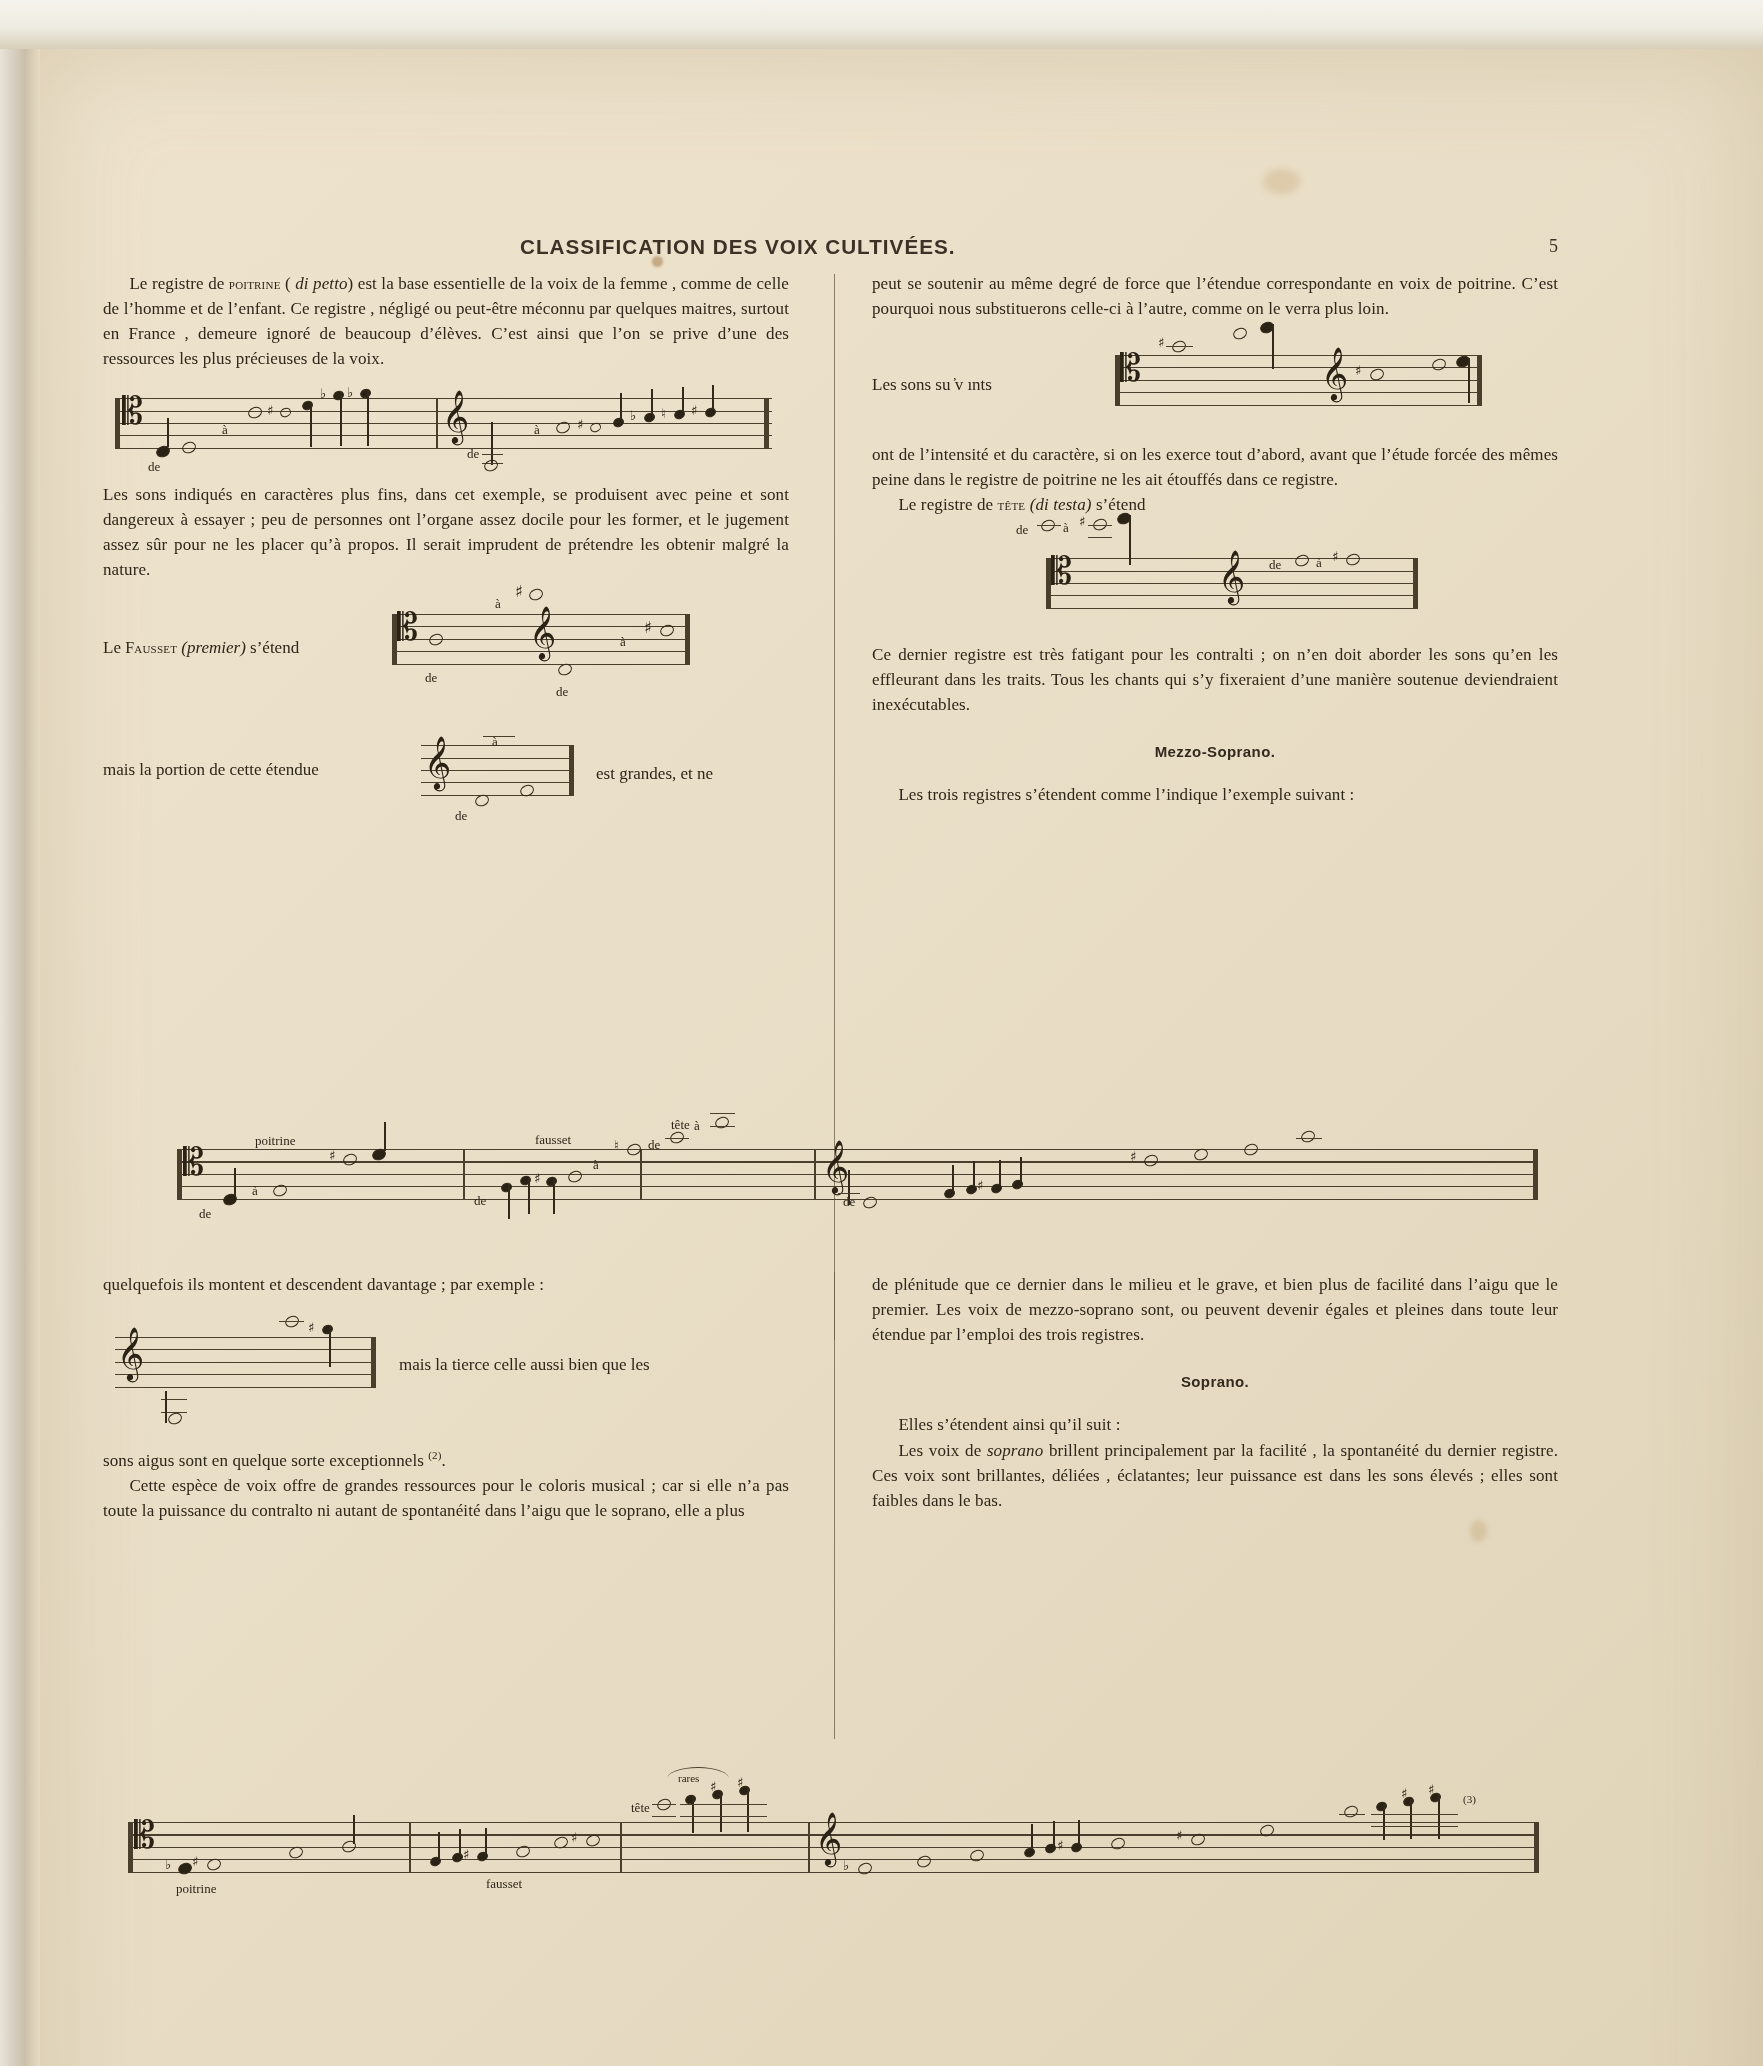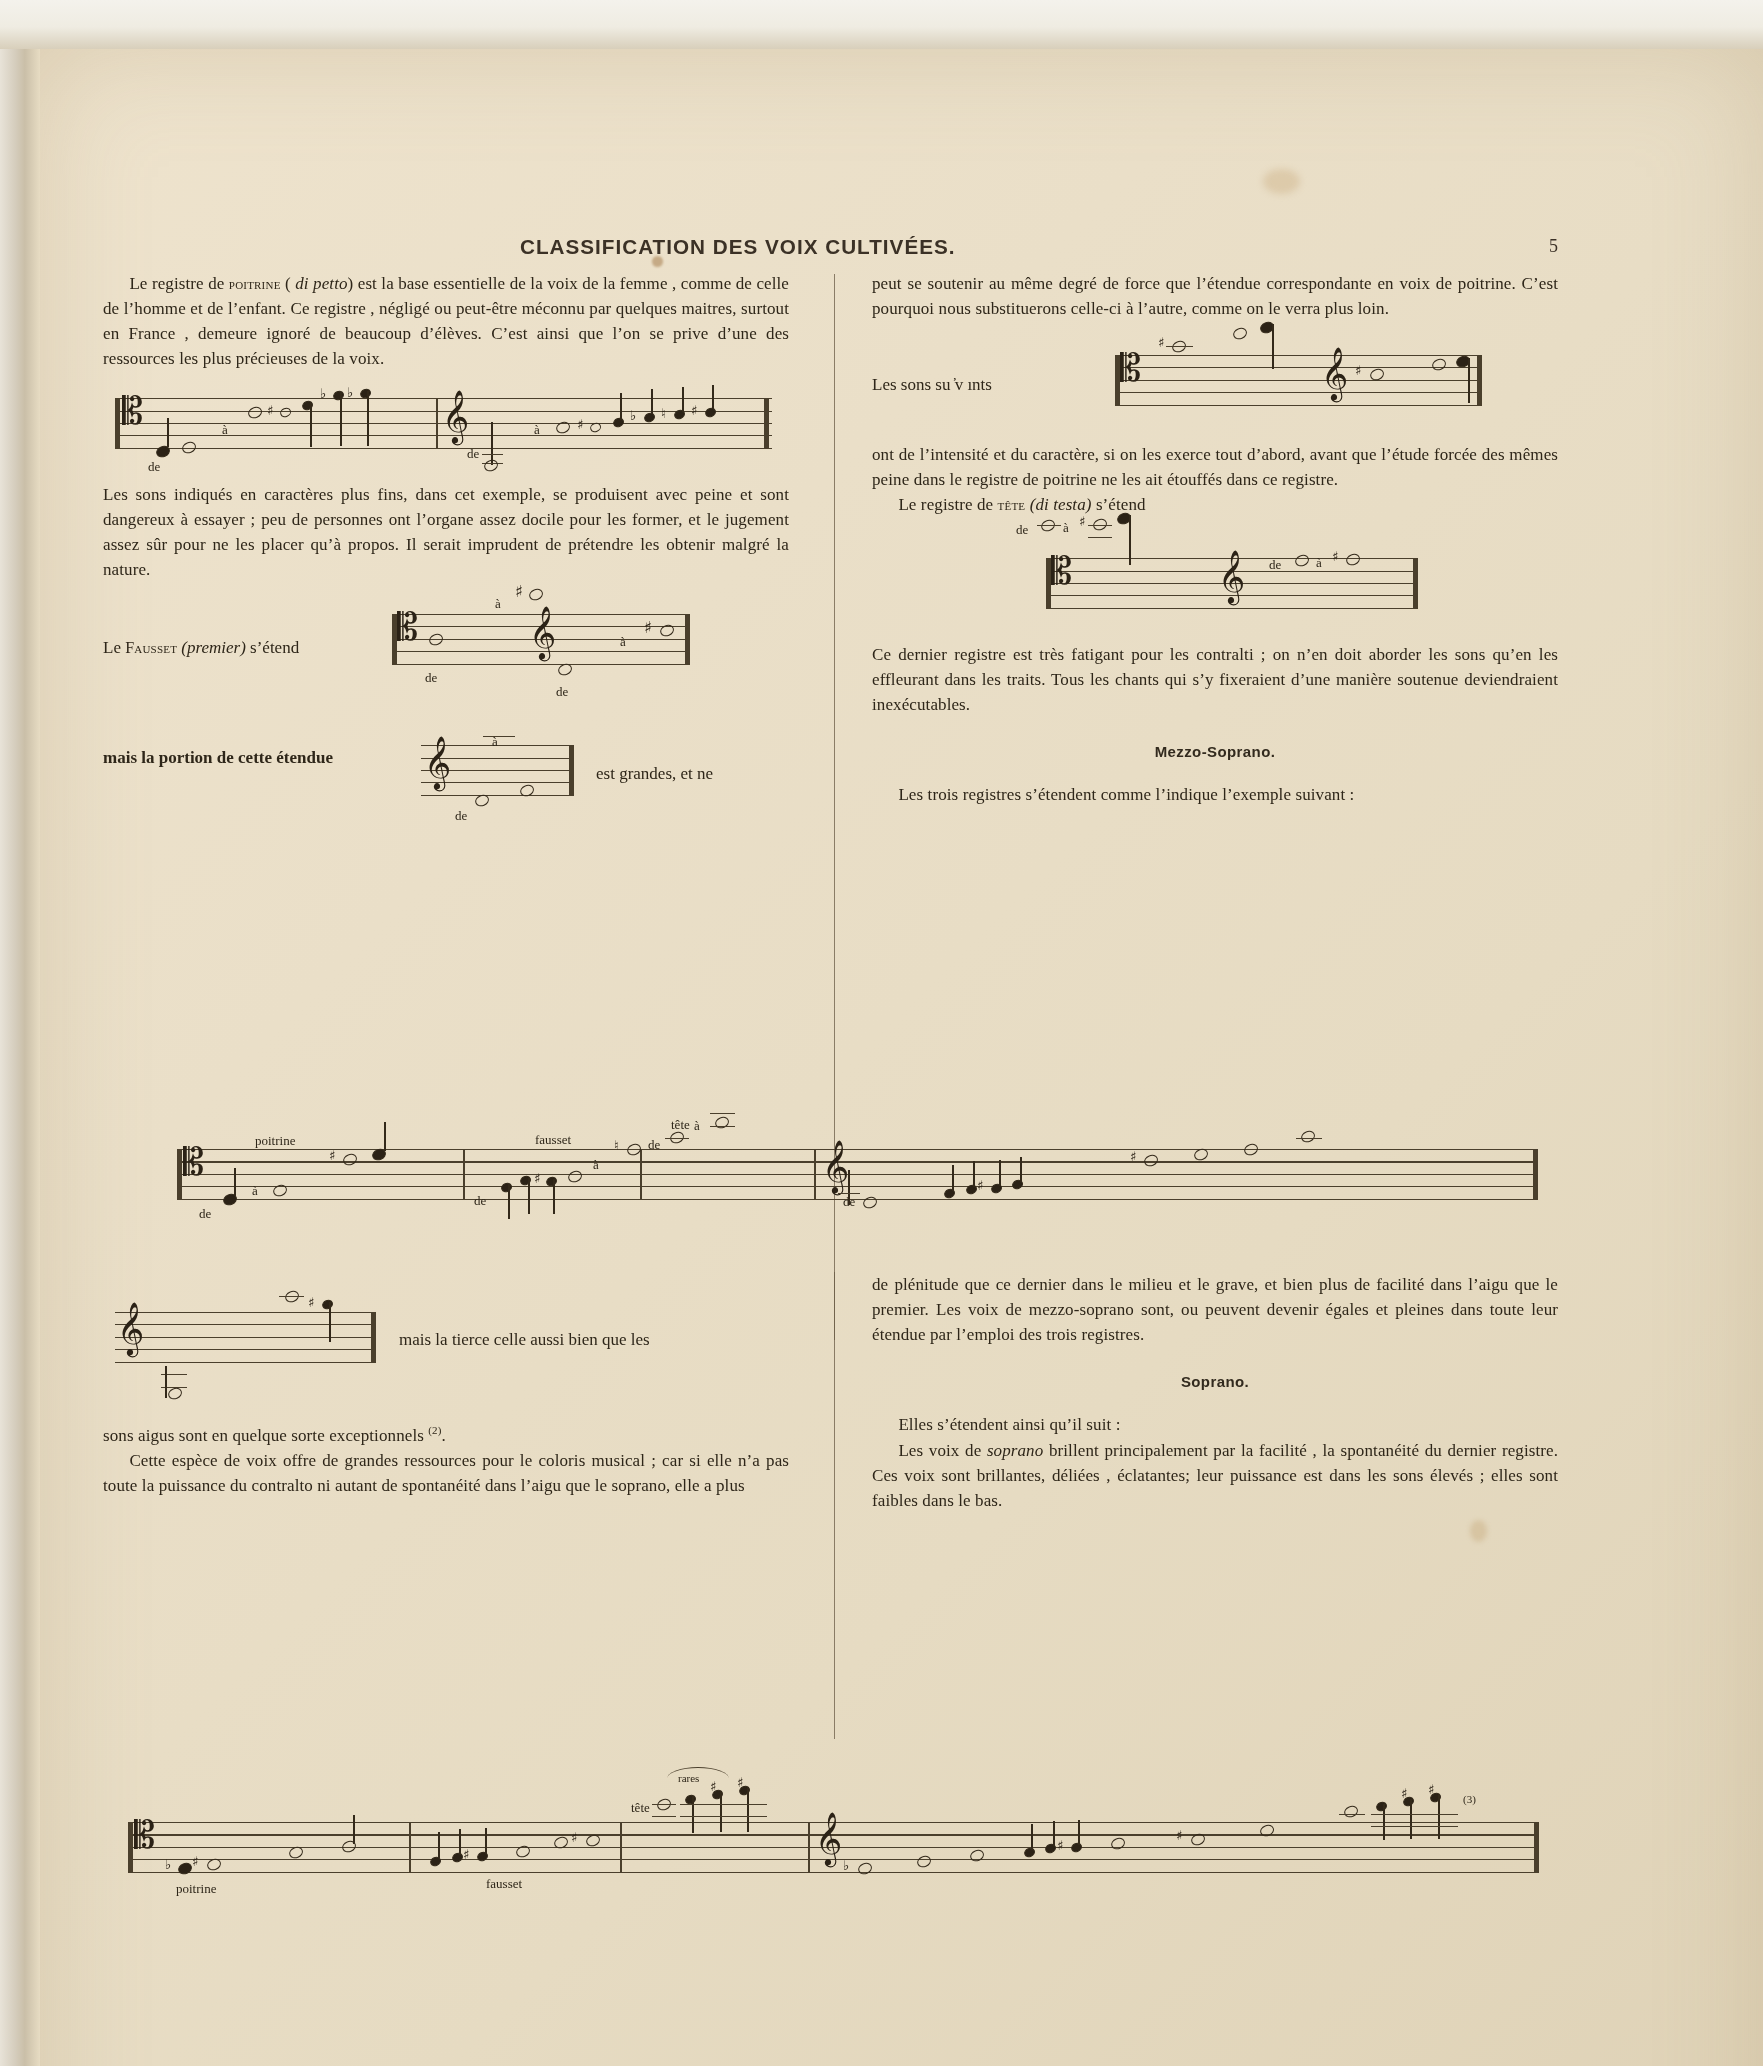--- a/index.html
+++ b/index.html
@@ -177,21 +177,21 @@
         <div class="acc" style="left:412px;top:-14px;">♯</div>
         <div class="nhead" style="left:426px;top:-9px;"></div>
         <div class="nhead" style="left:455px;top:66px;"></div>
         <div class="mlab" style="left:453px;top:86px;">de</div>
         <div class="mlab" style="left:517px;top:36px;">à</div>
         <div class="acc" style="left:541px;top:21.5px;">♯</div>
         <div class="nhead" style="left:557px;top:26.4px;"></div>
       </div>
 
       <div class="music" style="height:95px;margin:25px 0 10.7px 0;">
-        <div class="inline-lbl" style="left:0px;top:22px;font-weight:bold;">mais la portion de cette étendue</div>
+        <div class="inline-lbl" style="left:0px;top:34px;">mais la portion de cette étendue</div>
         <div class="staff" style="left:318px;top:19px;width:153px;height:51px;">
           <div class="ln" style="top:0;width:153px;"></div>
           <div class="ln" style="top:12.4px;width:153px;"></div>
           <div class="ln" style="top:25px;width:153px;"></div>
           <div class="ln" style="top:37px;width:153px;"></div>
           <div class="ln" style="top:50px;width:153px;"></div>
         </div>
         <div class="clef" style="left:321px;top:12.4px;">𝄞</div>
         <div class="bar thick" style="left:466px;top:19px;height:51px;"></div>
         <div class="mlab" style="left:389px;top:8.3px;">à</div>
@@ -345,20 +345,21 @@
     <div class="nhead" style="left:1198px;top:40px;"></div>
     <div class="ledger" style="left:1193px;top:47px;width:26px;"></div>
   </div>
 
   <div class="music" style="position:absolute;left:0px;top:1033px;width:1455px;height:4.1px;"></div>
 
   <div style="position:absolute;left:0px;top:1041px;width:1455px;">
     <div style="position:absolute;left:731px;top:0px;width:1.2px;height:467px;background:#6a5b45;opacity:.75;"></div>
 
     <div class="col" style="left:0;">
+      <p>quelquefois ils montent et descendent davantage ; par exemple :</p>
 
       <div class="music" style="height:124px;margin:16.5px 0 5px 0;">
         <div class="staff" style="left:11.6px;top:23px;width:260px;height:51px;">
           <div class="ln" style="top:0;width:260px;"></div>
           <div class="ln" style="top:12.4px;width:260px;"></div>
           <div class="ln" style="top:25px;width:260px;"></div>
           <div class="ln" style="top:37px;width:260px;"></div>
           <div class="ln" style="top:50px;width:260px;"></div>
         </div>
         <div class="clef" style="left:14px;top:16.5px;">𝄞</div>

